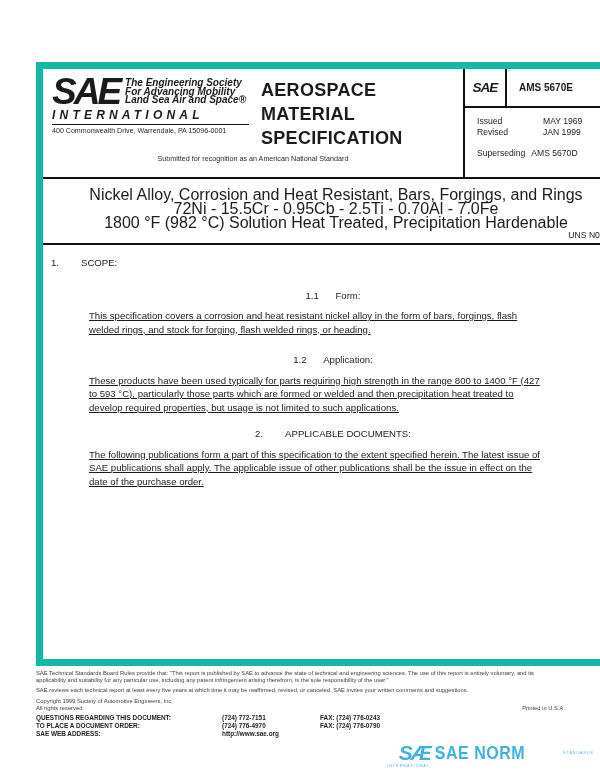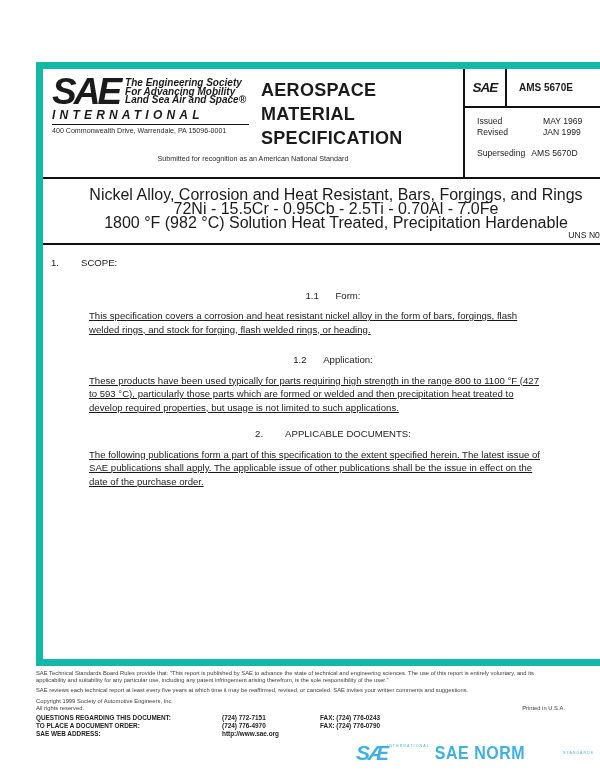--- a/index.html
+++ b/index.html
@@ -68,21 +68,21 @@
   
   .fine { position:absolute; left:36px; width:529px; font-size:5.8px; line-height:7px; color:#3d3d3d; }
   .fp1 { top:670px; }
   .fp2 { top:687px; }
   .fcopy { top:698px; }
   .frights { top:705px; display:flex; justify-content:space-between; }
   .contacts { position:absolute; left:36px; top:714px; width:529px; font-size:6.4px; font-weight:bold; line-height:8px; color:#222; }
   .contact-row { display:grid; grid-template-columns:186px 98px auto; }
   
   .norm-logo { position:absolute; right:3px; top:743px; display:flex; align-items:flex-start; }
-  .norm-left { display:flex; flex-direction:row; align-items:flex-start; margin-right:5px; }
+  .norm-left { display:flex; flex-direction:column; align-items:flex-end; margin-right:5px; }
   .norm-sae { font-weight:bold; font-style:italic; font-size:21px; line-height:20px; letter-spacing:-2px; }
   .norm-intl { font-size:3.6px; letter-spacing:1.1px; margin-top:1px; }
   .norm-right { display:flex; flex-direction:row;gap:35px; }
   .norm-name { font-weight:bold; font-size:16px; line-height:17px; letter-spacing:0.5px; transform:scaleY(1.12); transform-origin:top; }
   .norm-sub { display:flex; align-items:center; margin-top:3px; }
   .norm-sub .bar { height:1px; flex:1; }
   .norm-sub .sub-text { font-size:3.6px; letter-spacing:1px; padding:0 3px; }
 </style>
 </head>
 <body>
@@ -149,21 +149,21 @@
       <div class="clause mb-sm">
         <span class="num">1.1</span>
         <span>Form:</span>
       </div>
       <div class="para mb-xl">This specification covers a corrosion and heat resistant nickel alloy in the form of bars, forgings, flash welded rings, and stock for forging, flash welded rings, or heading.</div>
 
       <div class="clause mb-sm">
         <span class="num">1.2</span>
         <span>Application:</span>
       </div>
-      <div class="para mb-md">These products have been used typically for parts requiring high strength in the range 800 to 1100 °F (427 to 593 °C), particularly those parts which are formed or welded and then precipitation heat treated to develop required properties, but usage is not limited to such applications.</div>
+      <div class="para mb-md">These products have been used typically for parts requiring high strength in the range 800 to 1400 °F (427 to 593 °C), particularly those parts which are formed or welded and then precipitation heat treated to develop required properties, but usage is not limited to such applications.</div>
 
       <div class="clause mb-sm">
         <span class="num">2.</span>
         <span>APPLICABLE DOCUMENTS:</span>
       </div>
       <div class="para">The following publications form a part of this specification to the extent specified herein.  The latest issue of SAE publications shall apply.  The applicable issue of other publications shall be the issue in effect on the date of the purchase order.</div>
     </div>
   </div>
 
   <div class="fine fp1">SAE Technical Standards Board Rules provide that: "This report is published by SAE to advance the state of technical and engineering sciences.  The use of this report is entirely voluntary, and its applicability and suitability for any particular use, including any patent infringement arising therefrom, is the sole responsibility of the user."</div>

